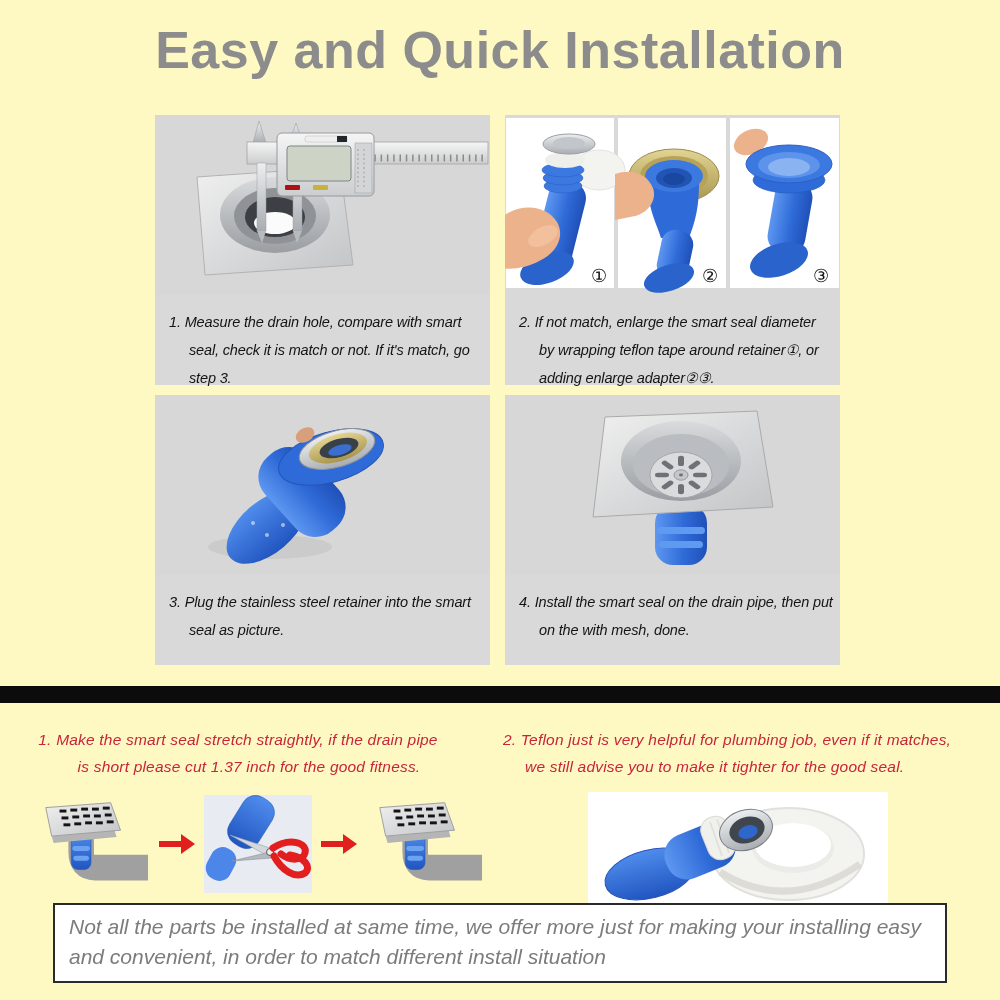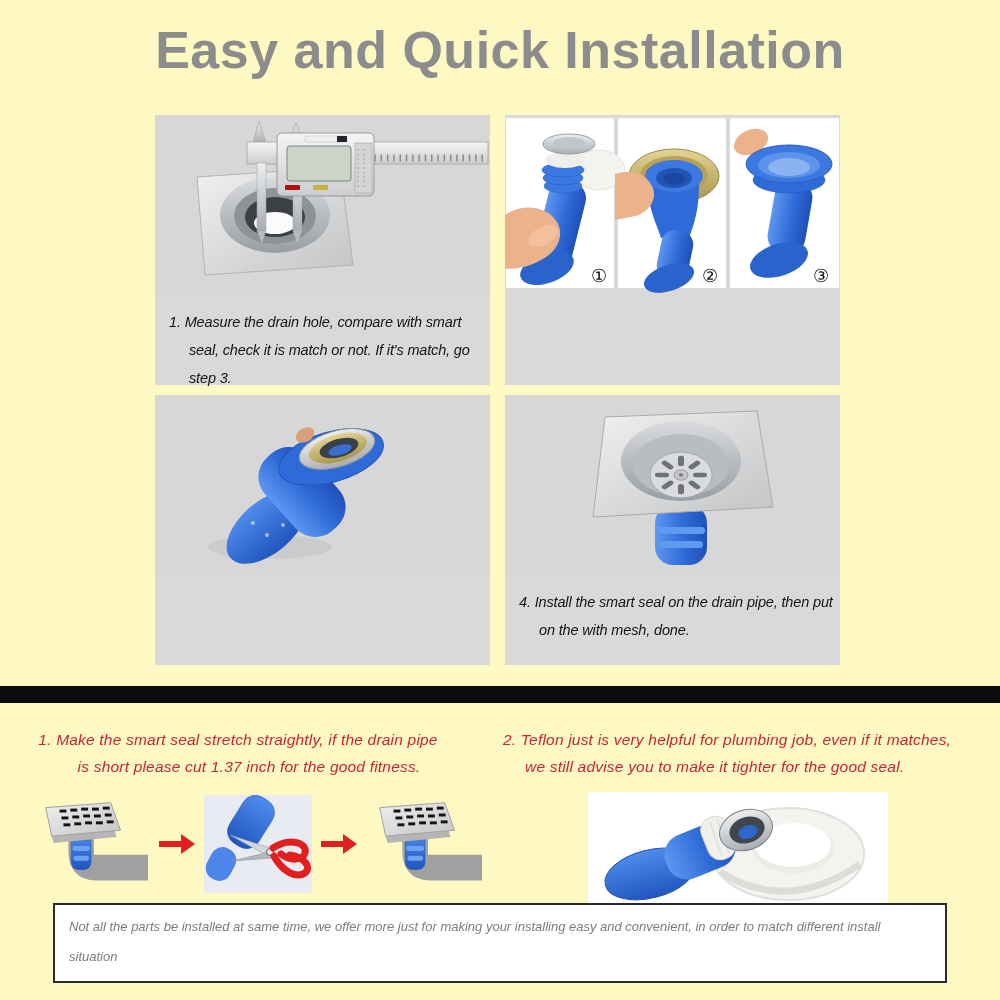--- a/index.html
+++ b/index.html
@@ -29,21 +29,21 @@
           padding-left:22px; text-indent:-22px; letter-spacing:0.2px; }
   .note-1 { left:38px;  width:378px;text-align:center; }
   .note-2 { left:503px; width:442px; }
 
   .figures-left { position:absolute; top:795px; left:32px; display:flex; align-items:center; }
   .figures-left .gap { width:9px; }
   .figure-right { position:absolute; top:792px; left:588px; }
 
   .footer { position:absolute; top:903px; left:53px; width:862px; box-sizing:content-box;
             border:2px solid #2a2a2a; background:#ffffff; padding:7px 14px 9px;
-            font-style:italic; font-size:13px; line-height:30px; color:#7c7c7c; }
+            font-style:italic; font-size:21px; line-height:30px; color:#7c7c7c; }
 </style>
 </head>
 <body>
 
 <svg width="0" height="0" style="position:absolute" aria-hidden="true">
   <defs>
     <linearGradient id="gMetal" x1="0" y1="0" x2="1" y2="1">
       <stop offset="0" stop-color="#f0f0f0"></stop>
         <stop offset="1" stop-color="#c2c4c6"></stop>
     </linearGradient>
@@ -159,20 +159,21 @@
             <ellipse cx="58" cy="47" rx="31" ry="13" fill="#5d93ea"></ellipse>
             <ellipse cx="58" cy="49" rx="21" ry="9" fill="#8ab3f2"></ellipse>
           </g>
         </svg>
         <div class="labels-overlay">
           <span class="lbl1">①</span>
           <span class="lbl2">②</span>
           <span class="lbl3">③</span>
         </div>
       </div>
+      <p class="caption"><span class="num">2.</span> <span>If not match, enlarge the smart seal diameter by wrapping teflon tape around retainer①, or adding enlarge adapter②③.</span></p>
     </div>
 
     <div class="card">
       <div class="photo">
         <svg width="335" height="180" viewBox="0 0 335 180">
           <rect width="335" height="180" fill="#d7d7d7"></rect>
           <ellipse cx="115" cy="152" rx="62" ry="12" fill="#c3c3c3" opacity="0.6"></ellipse>
           <g>
             <ellipse cx="112" cy="132" rx="48" ry="26" transform="rotate(-40 112 132)" fill="url(#gBlue2)"></ellipse>
             <rect x="118" y="48" width="58" height="98" rx="26" transform="rotate(-42 147 97)" fill="url(#gBlue)"></rect>
@@ -181,20 +182,21 @@
             <ellipse cx="183" cy="53" rx="30" ry="13.5" transform="rotate(-16 183 53)" fill="url(#gBrass)"></ellipse>
             <ellipse cx="184" cy="53" rx="20" ry="9" transform="rotate(-16 184 53)" fill="#3a4048"></ellipse>
             <ellipse cx="185" cy="55" rx="12" ry="5" transform="rotate(-16 185 55)" fill="#3a6fd0"></ellipse>
             <circle cx="98" cy="128" r="2" fill="#ffffff" opacity="0.55"></circle>
             <circle cx="112" cy="140" r="2" fill="#ffffff" opacity="0.55"></circle>
             <circle cx="128" cy="130" r="2" fill="#ffffff" opacity="0.55"></circle>
             <ellipse cx="150" cy="40" rx="10" ry="7" transform="rotate(-30 150 40)" fill="#d8a07a"></ellipse>
           </g>
         </svg>
       </div>
+      <p class="caption"><span class="num">3.</span> <span>Plug the stainless steel retainer into the smart seal as picture.</span></p>
     </div>
 
     <div class="card">
       <div class="photo">
         <svg width="335" height="180" viewBox="0 0 335 180">
           <rect width="335" height="180" fill="#d7d7d7"></rect>
           <g>
             <rect x="150" y="110" width="52" height="60" rx="18" fill="url(#gBlue)"></rect>
             <rect x="152" y="132" width="48" height="7" rx="3.5" fill="#5d9af0"></rect>
             <rect x="154" y="146" width="44" height="7" rx="3.5" fill="#5d9af0"></rect>

